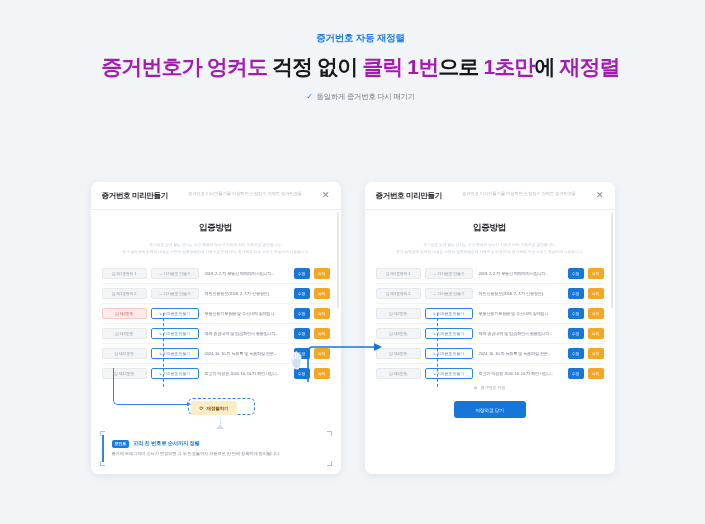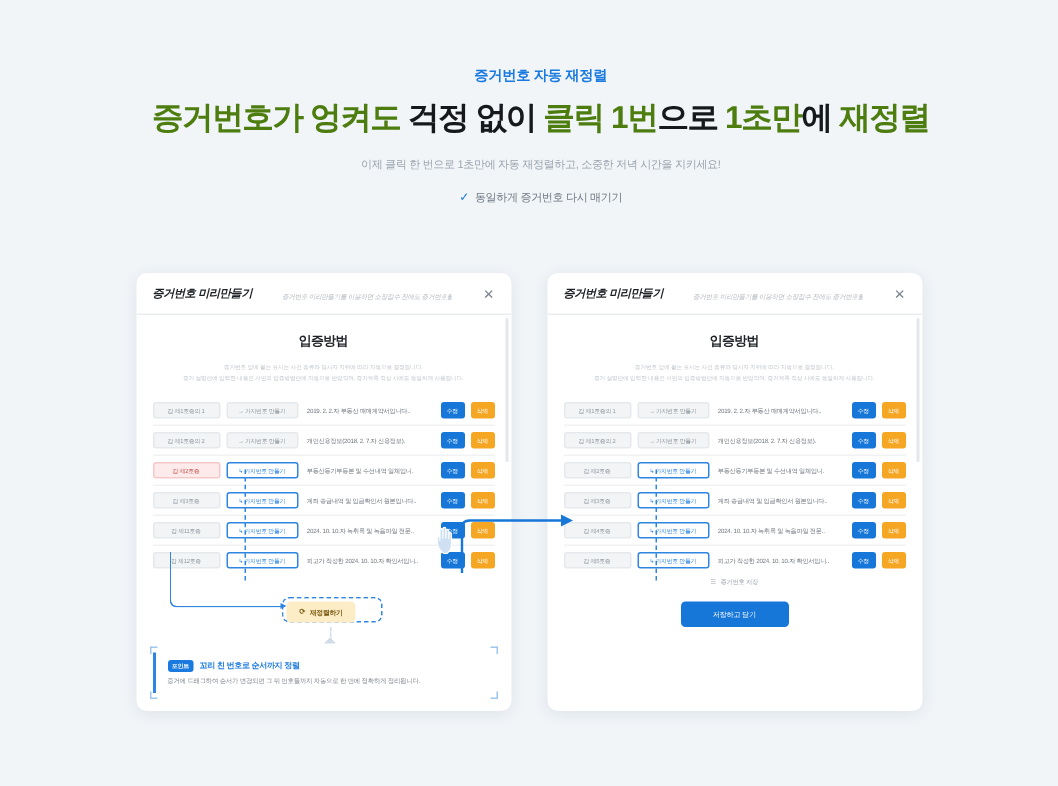--- a/index.html
+++ b/index.html
@@ -6,34 +6,34 @@
   * { box-sizing: border-box; margin: 0; padding: 0; }
   html, body {
     width: 705px; height: 524px;
     background: #f1f5f8;
     font-family: "Liberation Sans", "DejaVu Sans", sans-serif;
     overflow: hidden;
   }
   .page { position: relative; width: 705px; height: 524px; }
 
   
-  .hero { padding-top: 44px; text-align: center; margin-left: 16px; }
+  .hero { padding-top: 32px; text-align: center; margin-left: 16px; }
   .eyebrow {
     font-size: 9.5px; font-weight: bold; color: #1a7ae0;
     letter-spacing: -0.2px; margin-bottom: 9px;
   }
   .headline-1 {
     font-size: 21px; font-weight: bold; color: #16181c;
     letter-spacing: -0.9px; line-height: 1.28;
   }
   .headline-2 {
     font-size: 21px; font-weight: bold; color: #16181c;
     letter-spacing: -0.9px; line-height: 1.28; margin-top: 2px;
   }
-  .hl { color: #4d7c0f; }
+  .hl { color: #a21caf; }
   .subcopy {
     margin-top: 11px; font-size: 7.4px; color: #9aa3ad;
     line-height: 1.62; letter-spacing: -0.25px;
   }
   .cta-row {
     margin-top: 11px; font-size: 7.4px; color: #6d7681;
     letter-spacing: -0.25px; display: flex; justify-content: center;
     align-items: center; gap: 4px;
   }
   .cta-check { color: #1a7ae0; font-size: 8px; font-weight: bold; }
@@ -42,22 +42,22 @@
   .panels {
     position: absolute; top: 182px; left: 0; right: 0;
     display: flex; justify-content: center; gap: 24px;
   }
   .card {
     width: 250px; height: 292px; background: #ffffff;
     border-radius: 7px; box-shadow: 0 2px 10px rgba(40,60,90,0.09);
     position: relative; overflow: hidden;
   }
   .card-head {
-    display: flex; align-items: flex-end; gap: 20px;
-    padding: 9px 10px 8px 11px; border-bottom: 1px solid #ebeef1; font-style: italic;
+    display: flex; align-items: flex-start; gap: 20px;
+    padding: 9px 10px 8px 11px; border-bottom: 1px solid #ebeef1;
   }
   .card-title {
     font-size: 7.6px; font-weight: bold; color: #1d2025;
     letter-spacing: -0.4px; white-space: nowrap;
   }
   .card-sub {
     font-size: 4.4px; color: #b3bac2; letter-spacing: -0.2px;
     flex: 1; overflow: hidden; white-space: nowrap; line-height: 1.4;
   }
   .card-close {
@@ -211,21 +211,20 @@
 <body>
 
 <div class="page">
 
   <div class="hero">
     <div class="eyebrow">증거번호 자동 재정렬</div>
     <div class="headline-2">
       <span class="hl">증거번호가 엉켜도</span><span> 걱정 없이 </span><span class="hl">클릭 1번</span><span>으로 </span><span class="hl">1초만</span><span>에 </span><span class="hl">재정렬</span>
     </div>
     <div class="subcopy">
-      <div>이제 클릭 한 번으로 1초만에 자동 재정렬하고, 소중한 저녁 시간을 지키세요!</div>
     </div>
     <div class="cta-row">
       <span class="cta-check">✓</span>
       <span>동일하게 증거번호 다시 매기기</span>
     </div>
   </div>
 
   <div class="panels">
 
     <div class="card">

